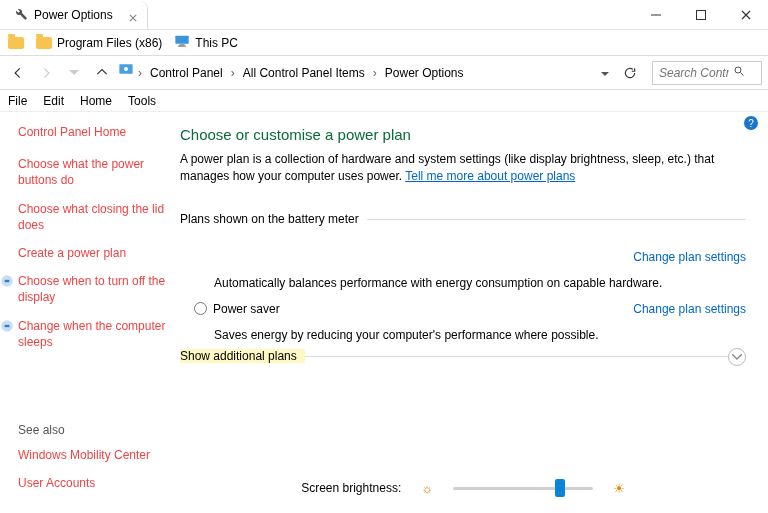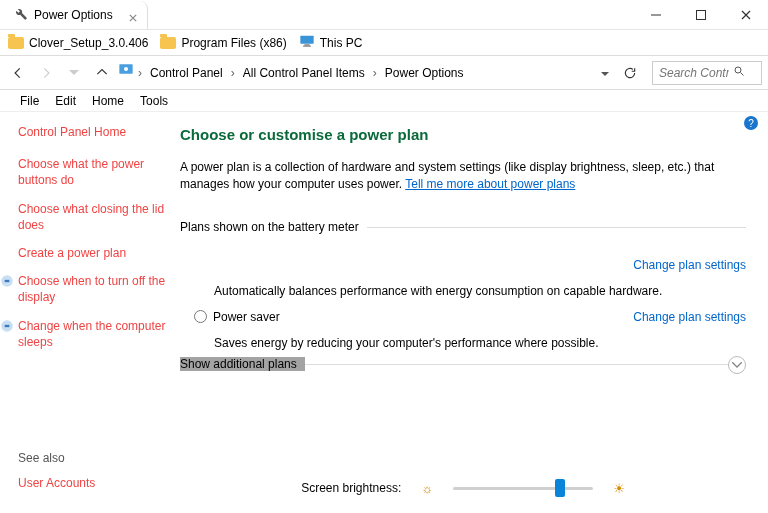--- a/index.html
+++ b/index.html
@@ -22,47 +22,47 @@
   .nav-btn { width: 24px; height: 24px; display: flex; align-items: center; justify-content: center; color: #555; }
   .nav-btn.disabled { color: #bbb; }
   .breadcrumb { flex: 1; display: flex; align-items: center; gap: 4px; }
   .crumb { padding: 2px 4px; cursor: default; }
   .crumb-sep { color: #666; }
   .addr-drop { width: 18px; text-align:center; }
   .refresh-btn { width: 24px; height: 24px; display: flex; align-items: center; justify-content: center; margin-right: 6px; }
   .search { width: 110px; height: 24px; border: 1px solid #ccc; display: flex; align-items: center; padding: 0 6px; gap: 4px; }
   .search input { border: none; outline: none; font-size: 12px; width: 70px; font-style: italic; color: #666; }
   
-  .menubar { height: 22px; display: flex; align-items: center; padding: 0 20px; gap: 16px; border-bottom: 1px solid #eee; }
+  .menubar { height: 22px; display: flex; align-items: center; padding: 0 8px; gap: 16px; border-bottom: 1px solid #eee; }
   .menubar span { font-size: 12px; }
   
   .body { flex: 1; display: flex; overflow: hidden; position: relative;}
   .help-icon { position: absolute; top: 4px; right: 10px; width:14px; height:14px; border-radius:50%; background:#1a75cf; color:#fff; font-size:10px; display:flex; align-items:center; justify-content:center;}
   .sidebar { width: 180px; padding: 12px 10px 10px 18px; display:flex; flex-direction:column; }
   .sidebar a { color: #ef4444; text-decoration: none; font-size: 12px; display: block; margin-bottom: 12px; line-height: 1.35;}
   .sidebar .home { font-size: 12px; margin-bottom: 16px; }
   .sidebar .icon-link { position: relative; padding-left: 0; }
   .side-bottom { margin-top:auto; }
   .side-bottom .seealso { color:#555; font-size:12px; margin-bottom:10px;}
   .content { flex: 1; padding: 14px 22px 10px 0; display:flex; flex-direction:column; }
-  .content h1 { color: #0a6a3a; font-weight: bold; font-size: 15px; margin-bottom: 16px; }
+  .content h1 { color: #0a6a3a; font-weight: normal; font-size: 15px; margin-bottom: 8px; }
   .content .desc { font-size: 12px; color: #000; line-height: 1.4; margin-bottom: 26px; }
   .content .desc a { color: #0066cc; text-decoration: underline;}
   .fieldset { position: relative; border-top: 1px solid #ddd; margin-top: 8px; padding-top: 26px;}
   .fieldset .legend { position: absolute; top: -8px; left: 0; background: #fff; padding-right: 8px; font-size: 12px; color: #000;}
   .plan-row { display: flex; align-items: flex-start; padding: 4px 0 10px 14px; }
   .plan-label { display: flex; align-items: center; gap: 6px; }
   .plan-label input[type=radio]{ margin:0; }
   .plan-name { font-size: 12px; }
   .plan-name.bold { font-weight: bold; }
   .plan-change { margin-left: auto; color: #0066cc; font-size: 12px; cursor: pointer; }
   .plan-sub { font-size: 12px; color: #000; padding: 2px 0 0 34px; }
   .plan-group { margin-bottom: 8px; }
   .showmore { display:flex; align-items:center; border-top:1px solid #ddd; margin-top:6px; padding-top:0; position:relative;}
-  .showmore .legend { position:absolute; top:-8px; left:0; background:#a3a3a3; padding-right:8px; font-size:12px;}
+  .showmore .legend { position:absolute; top:-8px; left:0; background:#fef9c3; padding-right:8px; font-size:12px;}
   .chev-circle { width:18px; height:18px; border:1px solid #bbb; border-radius:50%; display:flex; align-items:center; justify-content:center; margin-left:auto; margin-top:-9px; background:#fff;}
   
   .bright-row { margin-top:auto; display:flex; align-items:center; justify-content:center; gap:20px; padding:10px 0 6px 0; }
   .bright-row .lab { font-size:12px; }
   .slider-wrap { width: 140px; height: 18px; position:relative; display:flex; align-items:center;}
   .slider-track { width:100%; height:3px; background:#d0d0d0; border-radius:2px;}
   .slider-thumb { position:absolute; top:0; width:10px; height:18px; background:#0a84d8; border-radius:2px; }
   .sun { color:#d68a00; font-size:13px;}
   .indicator-icon { width:14px; height:14px; display:inline-flex; align-items:center; justify-content:center; margin-right:4px; }
 </style>
@@ -98,21 +98,20 @@
         <svg width="10" height="10">
           <path d="M1 1 L9 9 M9 1 L1 9" stroke="#333" stroke-width="1.2"></path>
         </svg>
       </div>
   </div>
 </div>
 
 <div class="bmbar">
   <div class="bm-item">
     <span class="folder-icon"></span>
-    <span>Clover_Setup_3.0.406</span>
   </div>
   <div class="bm-item">
     <span class="folder-icon"></span>
     <span>Program Files (x86)</span>
   </div>
   <div class="bm-item">
     <span class="pc-icon">
       <svg viewBox="0 0 24 20">
           <rect x="2" y="2" width="20" height="12" rx="1" fill="#3a94d8"></rect>
           <rect x="8" y="15" width="8" height="2" fill="#777"></rect>
@@ -201,20 +200,21 @@
       <span class="indicator-icon" style="position:absolute; left:-18px; top:1px;">
           <svg width="14" height="14" viewBox="0 0 24 24">
             <circle cx="12" cy="12" r="10" fill="#c8dff3"></circle>
             <rect x="8" y="10" width="8" height="4" fill="#3a7bbf"></rect>
           </svg>
         </span>
       <span>Change when the computer sleeps</span>
     </a>
     <div class="side-bottom">
       <div class="seealso">See also</div>
+      <a>Windows Mobility Center</a>
       <a>User Accounts</a>
     </div>
   </div>
 
   <div class="content">
     <h1>Choose or customise a power plan</h1>
     <p class="desc">
       <span>A power plan is a collection of hardware and system settings (like display brightness, sleep, etc.) that manages how your computer uses power. </span><a>Tell me more about power plans</a>
     </p>
 

